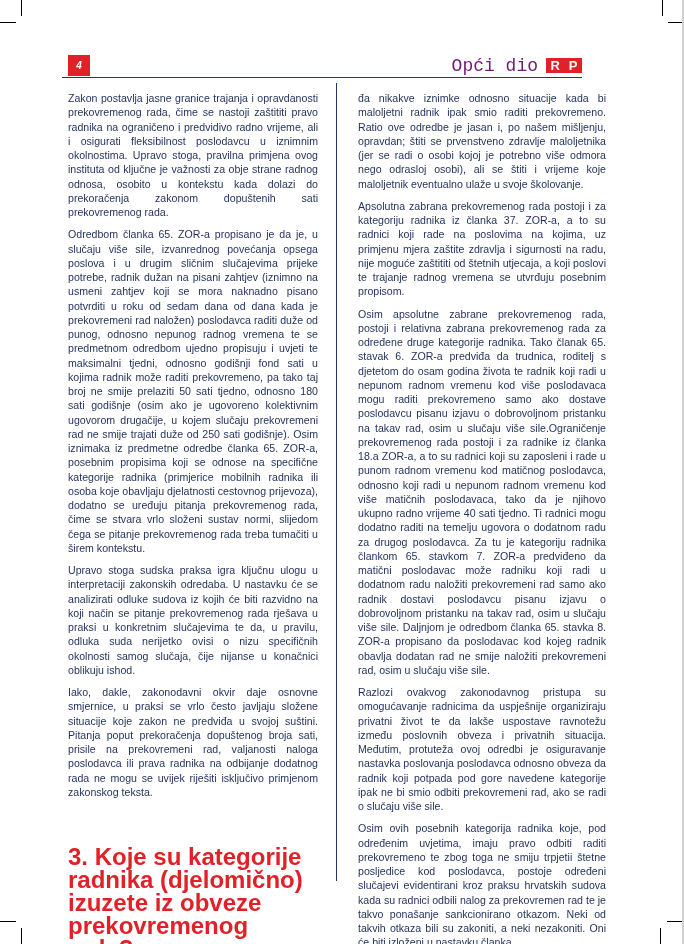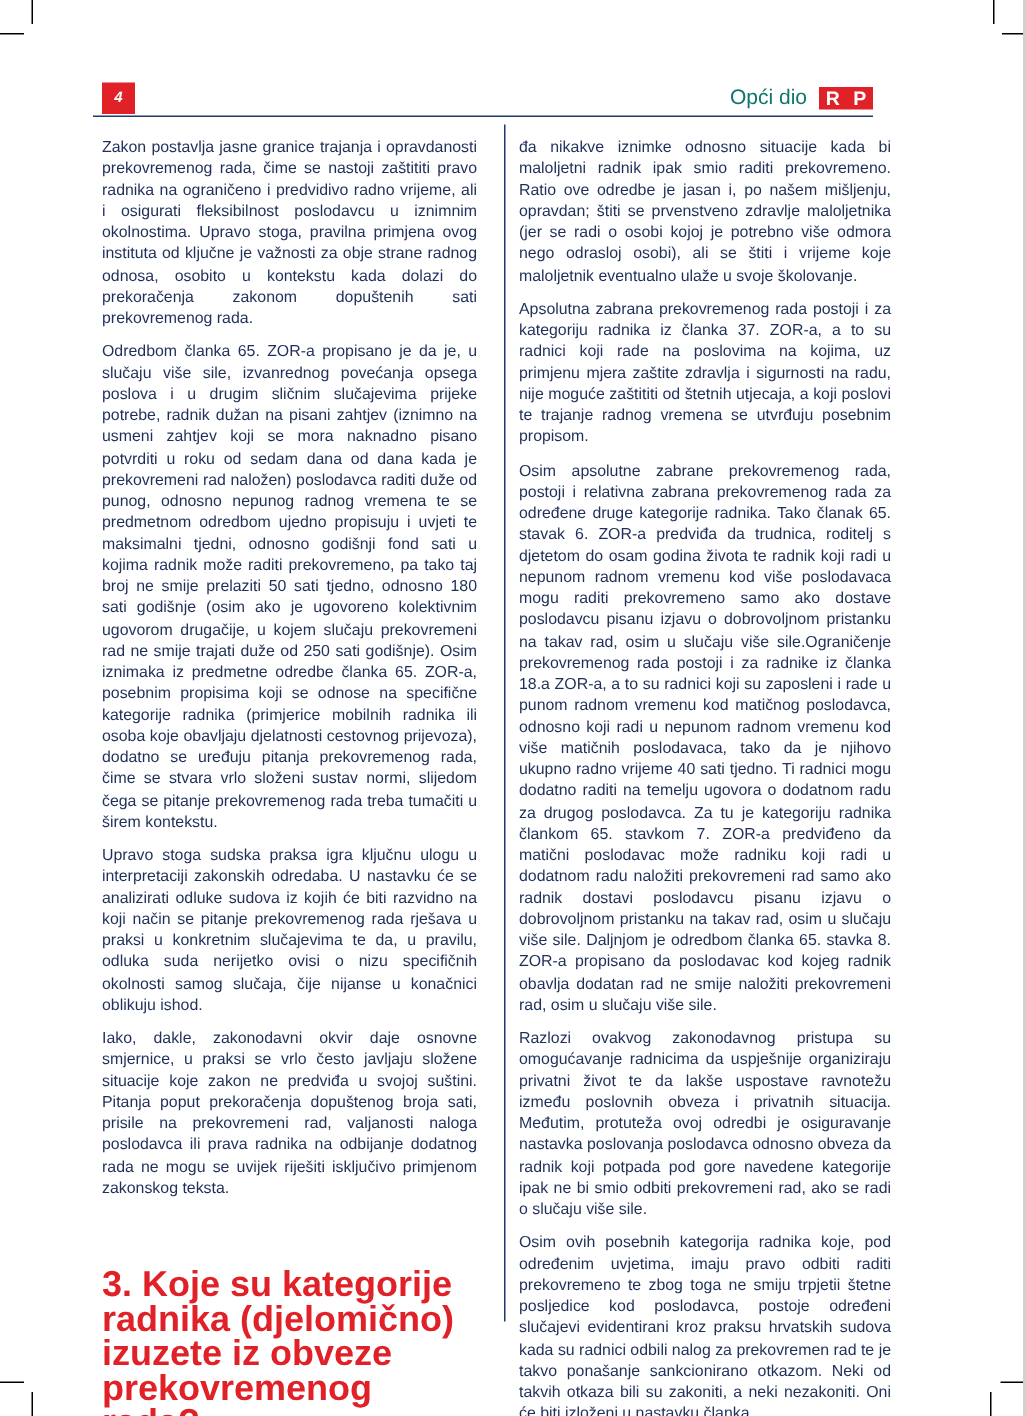--- a/index.html
+++ b/index.html
@@ -3,26 +3,26 @@
 <meta charset="utf-8">
 <style>
   html, body { margin: 0; padding: 0; background: #ffffff; }
   body { width: 684px; height: 944px; position: relative; overflow: hidden; font-family: "Liberation Sans", sans-serif; color: #1f2f5a; }
   .crop { position: absolute; background: #000; }
   .page-edge { position: absolute; right: 0; top: 0; width: 2px; height: 944px; background: #d0d0d0; }
 
   .header { position: absolute; left: 62px; top: 55px; width: 520px; height: 22px; border-bottom: 1.5px solid #1f3a68; }
   .page-num { position: absolute; left: 6px; top: 0; width: 22px; height: 21px; background: #e02127; color: #fff; font-size: 10px; font-weight: bold; font-style: italic; text-align: center; line-height: 21px; }
   .running-title { position: absolute; left: 38px; top: 5px; font-size: 8.6px; font-style: italic; color: #1f3a68; letter-spacing: -0.2px; white-space: nowrap; }
-  .section-label { position: absolute; right: 44px; top: 1px; font-size: 14px; color: #0f766e; }
+  .section-label { position: absolute; right: 44px; top: 1px; font-size: 18px; color: #701a75; font-family: Liberation Mono, monospace; }
   .logo { position: absolute; right: 0; top: 3px; height: 15px; width: 36px; background: #e02127; color: #fff; font-weight: bold; font-size: 13px; line-height: 15px; display: flex; justify-content: space-around; }
 
   .col { position: absolute; top: 91px; font-size: 10.6px; line-height: 14.25px; color: #1f2f5a; text-align: justify; hyphens: manual; }
   .col-left { left: 68px; width: 250px; }
-  .col-right { left: 336px; width: 248px; border-left: 1px solid #1f3a68; padding-left: 9px; height: 790px; top: 83px; padding-top: 8px; }
+  .col-right { left: 336px; width: 248px; border-left: 1px solid #1f3a68; padding-left: 21px; height: 790px; top: 83px; padding-top: 8px; }
   .col p { margin: 0 0 8px 0; }
   .col b { font-weight: normal; }
   .heading { color: #e02127; font-size: 24px; line-height: 23px; font-weight: bold; margin: 46px 0 14px 0 !important; text-align: left; }
 </style>
 </head>
 <body>
 
 <div class="crop" style="left:21px;top:0;width:1px;height:16px;"></div>
 <div class="crop" style="left:0;top:22px;width:16px;height:1px;"></div>
 <div class="crop" style="left:662px;top:0;width:1px;height:16px;"></div>

